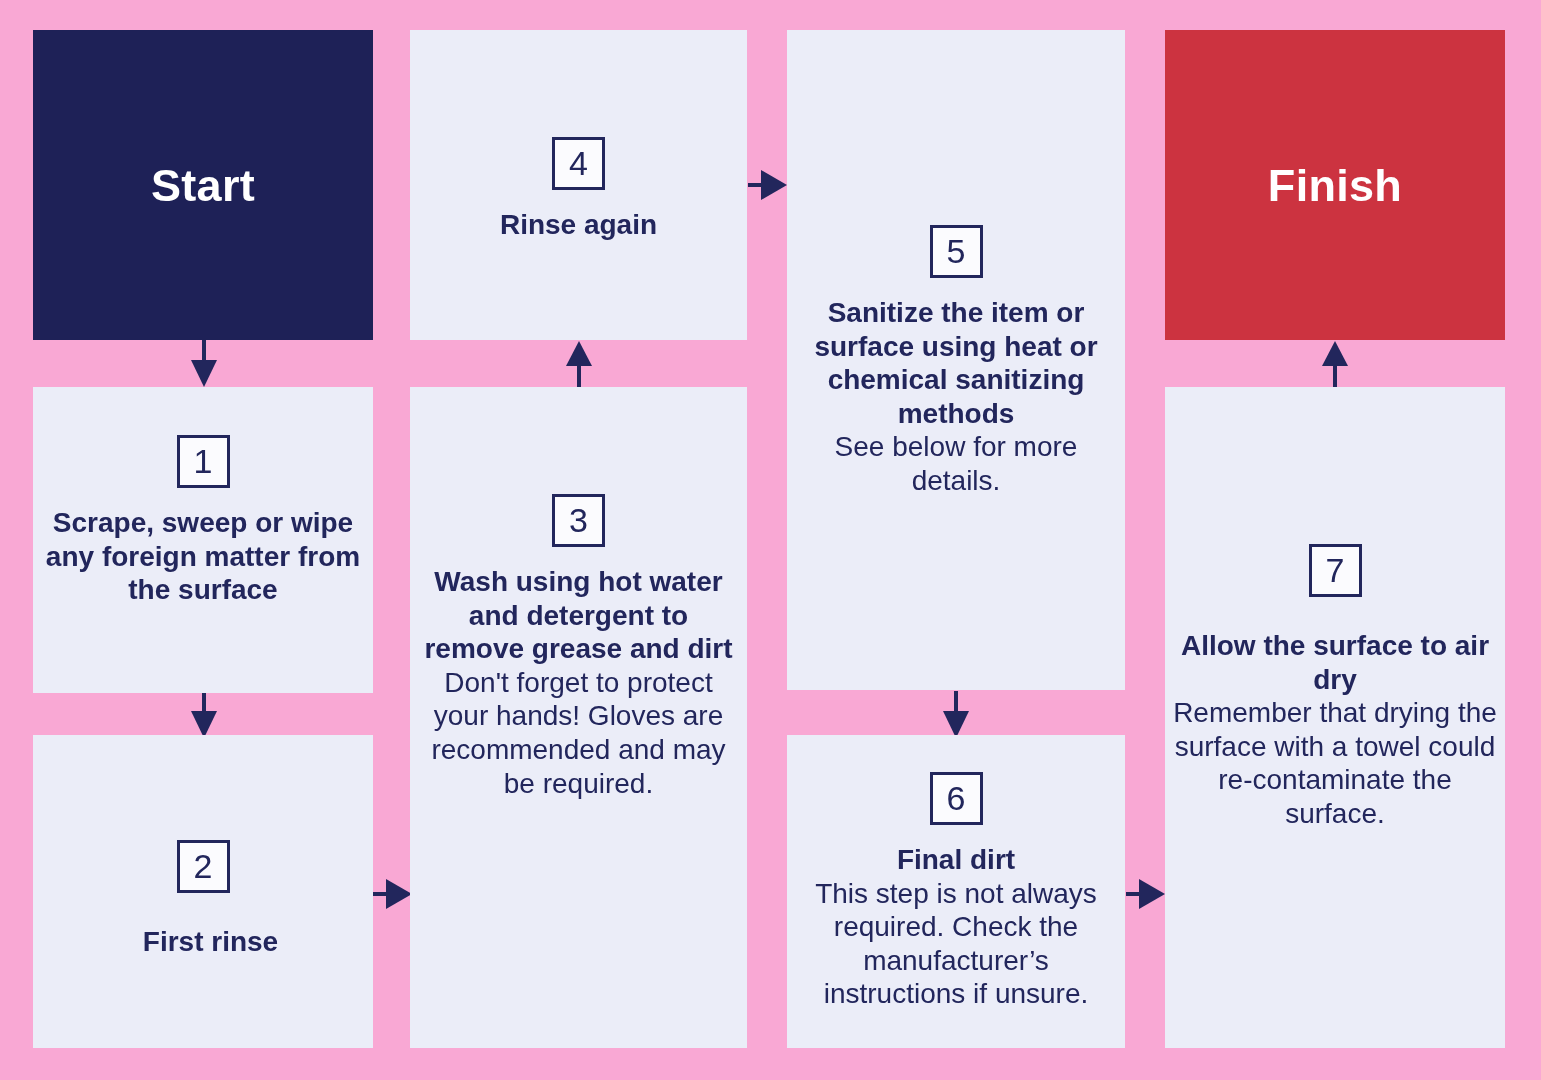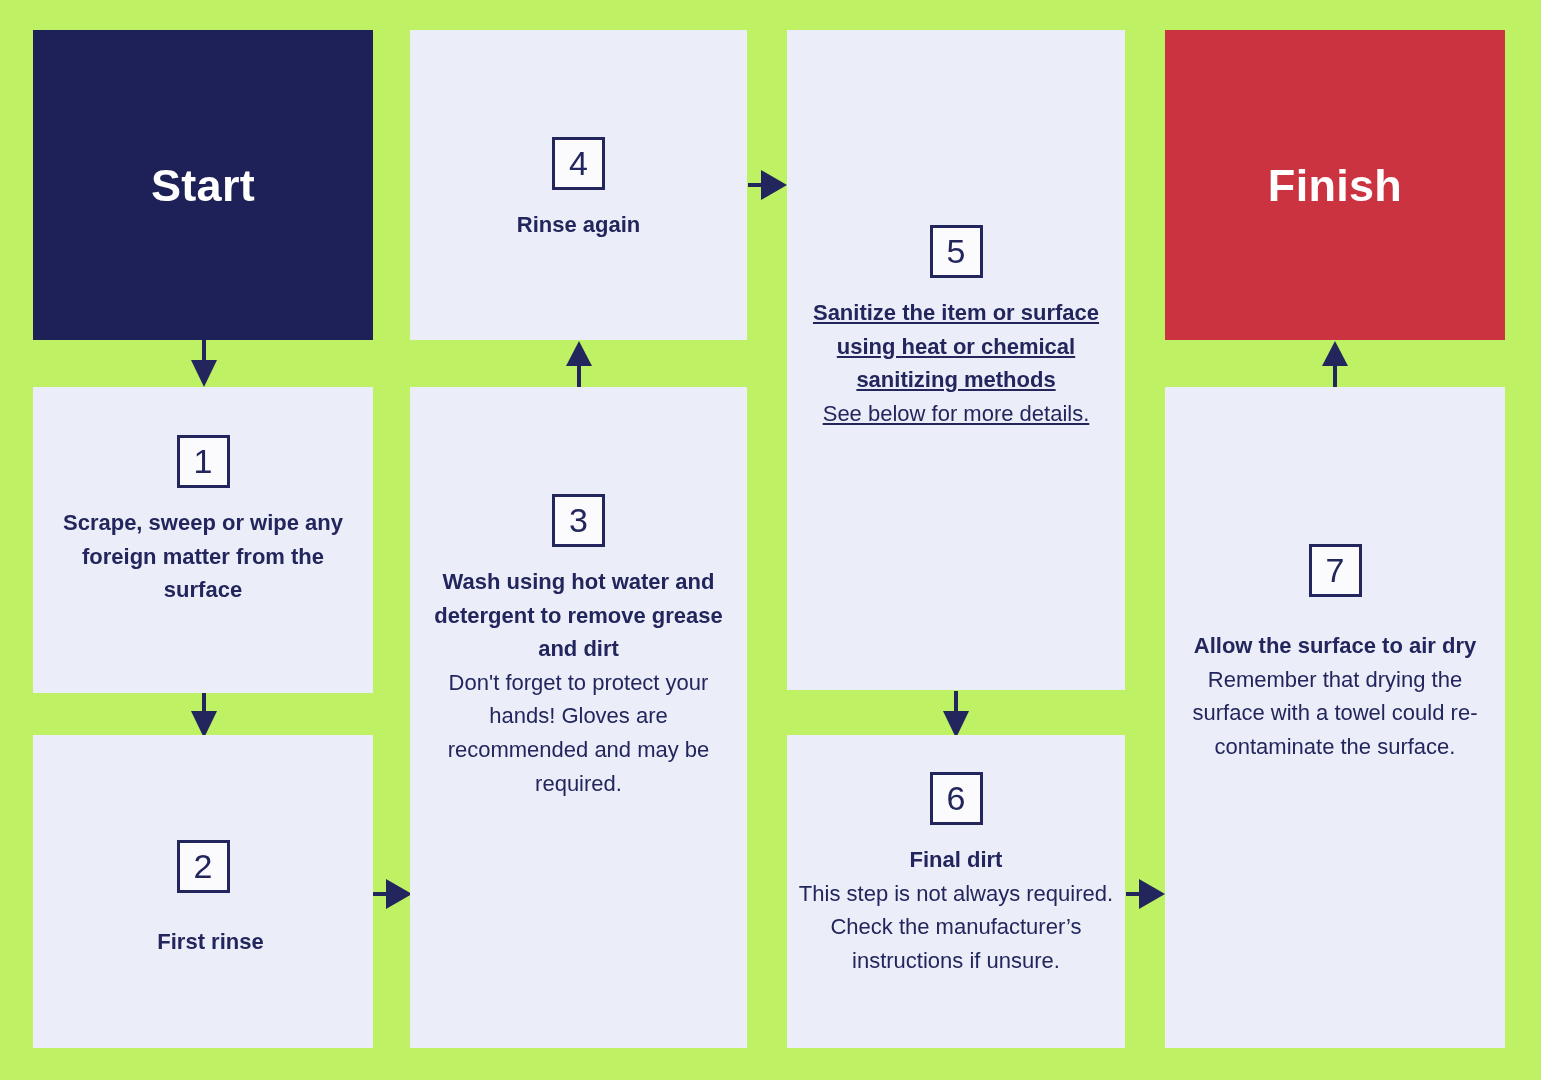--- a/index.html
+++ b/index.html
@@ -8,21 +8,21 @@
     background: #ffffff;
   }
   body {
     font-family: "Liberation Sans", "DejaVu Sans", sans-serif;
     -webkit-font-smoothing: antialiased;
   }
   #canvas {
     position: relative;
     width: 1541px;
     height: 1080px;
-    background: #bef264;
+    background: #f9a8d4;
     overflow: hidden;
   }
 
   
   .box {
     position: absolute;
     box-sizing: border-box;
     background: #ebedf8;
     display: flex;
     flex-direction: column;
@@ -55,21 +55,21 @@
     font-size: 34px;
     line-height: 47px;
     text-align: center;
     font-weight: 400;
   }
 
   
   .step-text {
     text-align: center;
     color: #22265c;
-    font-size: 22px;
+    font-size: 28px;
     line-height: 33.6px;
     width: 100%;
     padding: 0 8px;
     box-sizing: border-box;
   }
   .step-title {
     font-weight: bold;
     display: block;
   }
   .step-note {
@@ -174,21 +174,21 @@
   <div class="box" style="left:410px; top:387px; width:337px; height:661px; padding-top:107px;">
     <div class="num-badge">3</div>
     <div class="step-text" style="margin-top:18px;">
       <span class="step-title">Wash using hot water and detergent to remove grease and dirt</span>
       <span class="step-note">Don't forget to protect your hands! Gloves are recommended and may be required.</span>
     </div>
   </div>
 
   <div class="box" style="left:787px; top:30px; width:338px; height:660px; padding-top:195px;">
     <div class="num-badge">5</div>
-    <div class="step-text" style="margin-top:18px;text-decoration:underline;">
+    <div class="step-text" style="margin-top:18px;">
       <span class="step-title">Sanitize the item or surface using heat or chemical sanitizing methods</span>
       <span class="step-note">See below for more details.</span>
     </div>
   </div>
 
   <div class="arrow" style="left:943px; top:691px; width:26px; height:47px;">
     <div class="arrow-stem-v" style="top:0; height:22px;"></div>
     <div class="head head-down" style="left:0; top:20px;"></div>
   </div>
 

